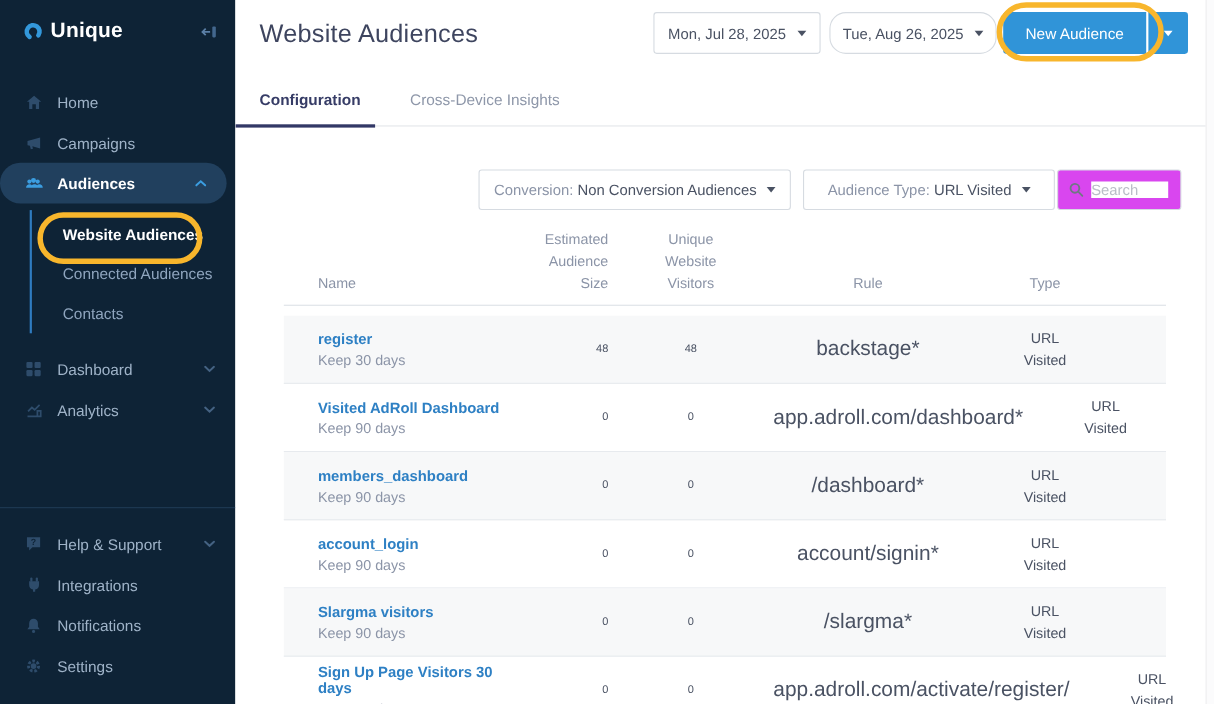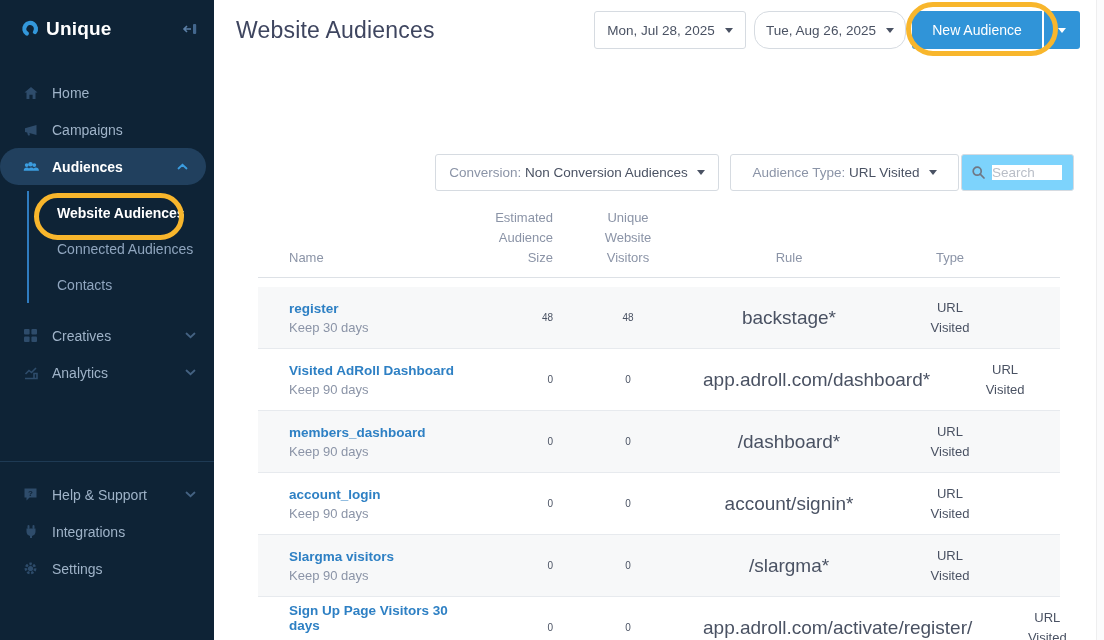--- a/index.html
+++ b/index.html
@@ -79,21 +79,21 @@
   .filter-box {
     position:absolute; height:37px; border:1px solid #D6DBE1; border-radius:3px; background:#fff;
     display:flex; align-items:center; justify-content:center; gap:9px; font-size:13.5px; cursor:pointer;
   }
   .f-conversion { left:221px; width:284px; }
   .f-type { left:516px; width:229px; }
   .filter-label { color:#8B94A7; }
   .filter-value { color:#4A5263; }
   .search-box {
     position:absolute; left:747px; width:113px; height:37px; border:1px solid #D6DBE1; border-radius:3px;
-    display:flex; align-items:center; padding:0 10px; gap:7px; background:#7dd3fc;
+    display:flex; align-items:center; padding:0 10px; gap:7px; background:#d946ef;
   }
   .search-box input {
     border:none; outline:none; width:70px; font-size:13.5px; font-family:inherit; color:#4A5263;
   }
   .search-box input::placeholder { color:#B9BEC7; }
 
   
   .aud-table { position:absolute; left:44px; top:208px; width:802px; }
   .t-head { display:flex; align-items:flex-end; padding-bottom:9px; border-bottom:1px solid #DDE1E6; color:#8B94A7; font-size:13px; line-height:20px; }
   .c-name { flex:0 0 215px; padding-left:31px; text-align:left; }
@@ -175,21 +175,21 @@
 
     <div class="nav-item">
       <span class="ico">
         <svg width="15" height="15" viewBox="0 0 15 15">
             <rect x="1" y="1" width="5.6" height="5.6" rx="1" fill="#2E4C6B"></rect>
             <rect x="8.4" y="1" width="5.6" height="5.6" rx="1" fill="#2E4C6B"></rect>
             <rect x="1" y="8.4" width="5.6" height="5.6" rx="1" fill="#2E4C6B"></rect>
             <rect x="8.4" y="8.4" width="5.6" height="5.6" rx="1" fill="#2E4C6B"></rect>
           </svg>
       </span>
-      <span class="lbl">Creatives</span>
+      <span class="lbl">Dashboard</span>
       <span class="chev">
         <svg width="11" height="7" viewBox="0 0 11 7">
             <path d="M1.5 1.5 L5.5 5.2 L9.5 1.5" fill="none" stroke="#446282" stroke-width="1.8" stroke-linecap="round"></path>
           </svg>
       </span>
     </div>
     <div class="nav-item">
       <span class="ico">
         <svg width="16" height="16" viewBox="0 0 16 16">
             <path d="M2 13.5 h12 v-5 h-3 v5" fill="none" stroke="#2E4C6B" stroke-width="1.6"></path>
@@ -222,20 +222,29 @@
     </div>
     <div class="nav-item">
       <span class="ico">
         <svg width="14" height="15" viewBox="0 0 14 15">
             <rect x="3.5" y="1" width="2" height="4" rx="1" fill="#2E4C6B"></rect>
             <rect x="8.5" y="1" width="2" height="4" rx="1" fill="#2E4C6B"></rect>
             <path d="M2.5 4.5 h9 v3 a4.5 4.5 0 0 1 -3.5 4.4 V14 h-2 v-2.1 A4.5 4.5 0 0 1 2.5 7.5 Z" fill="#2E4C6B"></path>
           </svg>
       </span>
       <span class="lbl">Integrations</span>
+    </div>
+    <div class="nav-item">
+      <span class="ico">
+        <svg width="15" height="15" viewBox="0 0 15 15">
+            <path d="M7.5 1.5 a4 4 0 0 1 4 4 v3.2 l1.6 2.3 H1.9 L3.5 8.7 V5.5 a4 4 0 0 1 4-4 z" fill="#2E4C6B"></path>
+            <circle cx="7.5" cy="13" r="1.4" fill="#2E4C6B"></circle>
+          </svg>
+      </span>
+      <span class="lbl">Notifications</span>
     </div>
     <div class="nav-item">
       <span class="ico">
         <svg width="15" height="15" viewBox="0 0 15 15">
           <circle cx="7.5" cy="7.5" r="4.6" fill="none" stroke="#2E4C6B" stroke-width="2.6" stroke-dasharray="2.4 1.6"></circle>
           <circle cx="7.5" cy="7.5" r="2.6" fill="#2E4C6B"></circle>
         </svg>
       </span>
       <span class="lbl">Settings</span>
     </div>
@@ -259,20 +268,25 @@
     </div>
     <div class="split-btn">
       <button class="btn-main">New Audience</button>
       <button class="btn-arrow">
         <span class="caret-white"></span>
       </button>
     </div>
   </div>
   <div class="annotation-button"></div>
 
+  <div class="tabs">
+    <div class="tab active">Configuration</div>
+    <div class="tab">Cross-Device Insights</div>
+    <div class="tab-underline"></div>
+  </div>
 
   <div class="filters">
     <div class="filter-box f-conversion">
       <span><span class="filter-label">Conversion:</span>
       <span class="filter-value">Non Conversion Audiences</span></span>
       <span class="caret-down"></span>
     </div>
     <div class="filter-box f-type">
       <span><span class="filter-label">Audience Type:</span>
       <span class="filter-value">URL Visited</span></span>

